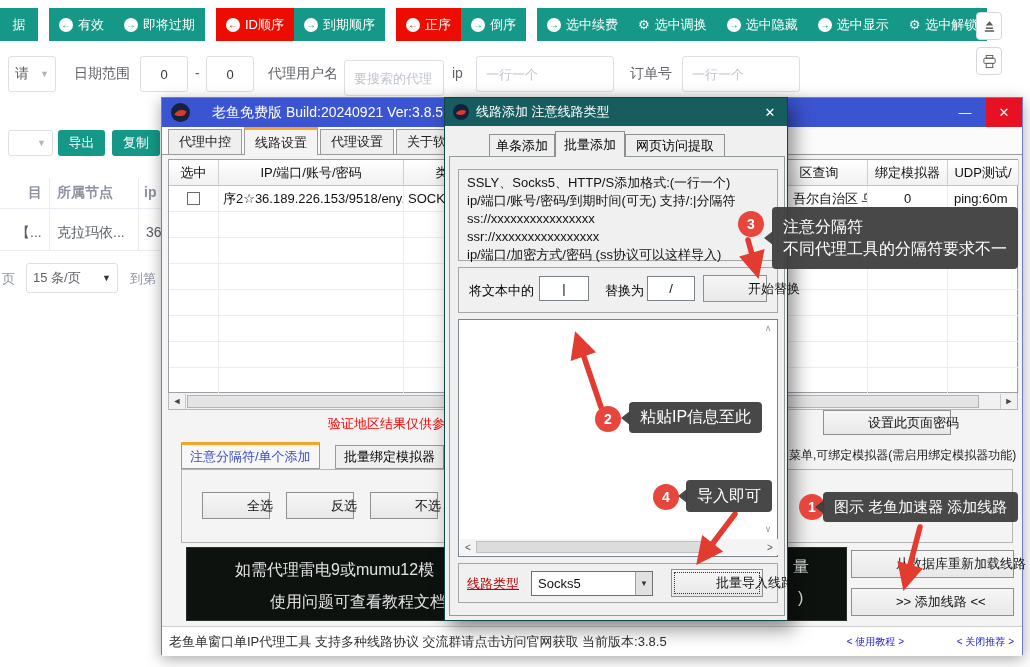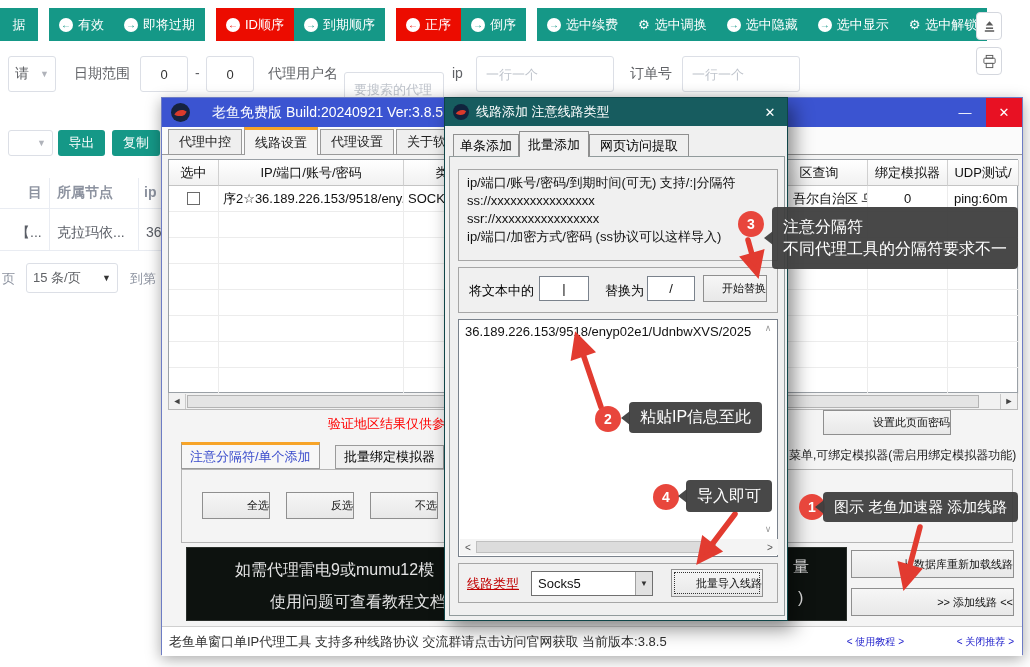--- a/index.html
+++ b/index.html
@@ -50,41 +50,41 @@
   .lv-head .lv-cell{background:linear-gradient(#ffffff,#f1f1f1);border-right:1px solid #d0d0d0;border-bottom:1px solid #c4c4c4;display:flex;align-items:center;justify-content:center;font-size:13px;color:#111;overflow:hidden;white-space:nowrap;}
   .lv-cell{border-right:1px solid #ececec;border-bottom:1px solid #ececec;display:flex;align-items:center;font-size:13px;color:#111;overflow:hidden;white-space:nowrap;padding:0 4px;}
   .lv-center{justify-content:center;}
   .cb{width:13px;height:13px;border:1px solid #6b6b6b;background:#fff;cursor:pointer;}
   .lv-hscroll{position:absolute;left:6px;top:295px;width:850px;height:17px;background:#f1f1f1;border:1px solid #b9b9b9;border-top:none;display:flex;align-items:center;}
   .sc-arrow{width:17px;height:15px;display:flex;align-items:center;justify-content:center;font-size:9px;color:#444;background:#f1f1f1;border-right:1px solid #c9c9c9;cursor:pointer;}
   .sc-arrow.right{border-right:none;border-left:1px solid #c9c9c9;margin-left:auto;}
   .sc-thumb{height:13px;width:792px;background:#e4e4e4;border:1px solid #b3b3b3;margin-left:1px;cursor:pointer;}
 
   .verify-hint{position:absolute;left:166px;top:317px;color:#f00;font-size:13px;white-space:nowrap;}
-  .win-btn{background:linear-gradient(#f6f6f6,#e8e8e8);border:1px solid #8f8f8f;font-size:11px;display:flex;align-items:center;justify-content:flex-end;color:#111;cursor:pointer;white-space:nowrap;}
+  .win-btn{background:linear-gradient(#f6f6f6,#e8e8e8);border:1px solid #8f8f8f;font-size:13px;display:flex;align-items:center;justify-content:flex-start;color:#111;cursor:pointer;white-space:nowrap;padding-left:44px;}
   .bind-hint{position:absolute;left:627px;top:349px;font-size:12px;color:#222;white-space:nowrap;}
 
   .subtab{position:absolute;display:flex;align-items:center;padding:0 8px;font-size:13px;border:1px solid #9a9a9a;background:#efefef;cursor:pointer;white-space:nowrap;}
   .subtab.active{border-top:3px solid var(--orange);background:#f7f7f7;color:#3a4ccc;}
   .groupbox{position:absolute;left:19px;top:371px;width:832px;height:74px;border:1px solid #b5b5b5;}
   .gb-btn{position:absolute;width:68px;height:27px;}
   .frag{position:absolute;font-size:12px;color:#222;white-space:nowrap;}
 
   .banner{position:absolute;left:24px;top:449px;width:661px;height:74px;background:#0d120f;border:1px solid #2a2f2b;overflow:hidden;}
   .banner span{position:absolute;color:#e3e3e3;font-size:16px;white-space:nowrap;}
 
   .statusbar{position:absolute;left:0;top:528px;width:100%;height:30px;background:#fff;border-top:1px solid #cfcfcf;display:flex;align-items:center;font-size:13px;color:#303030;}
   .status-link{position:absolute;color:var(--link);font-size:10px;cursor:pointer;white-space:nowrap;}
 
   
   .dialog{position:absolute;left:444px;top:97px;width:344px;height:524px;background:#f0f0f0;border:1px solid #0f4548;box-shadow:6px 8px 18px rgba(0,0,0,.45);z-index:30;}
   .dlg-titlebar{position:absolute;left:0;top:0;width:100%;height:28px;background:var(--dlg-teal);display:flex;align-items:center;color:#fff;}
   .dlg-title{margin-left:7px;font-size:13px;}
   .dlg-close{position:absolute;right:0;top:0;width:34px;height:28px;display:flex;align-items:center;justify-content:center;color:#fff;font-size:13px;cursor:pointer;}
-  .dlg-tab{position:absolute;display:flex;align-items:center;justify-content:center;font-size:13px;border:1px solid #8f8f8f;border-bottom:none;background:#efefef;cursor:pointer;}
+  .dlg-tab{position:absolute;display:flex;align-items:center;justify-content:center;font-size:13px;border:1px solid #8f8f8f;border-bottom:none;background:#efefef;cursor:pointer;margin-left:36px;}
   .dlg-tab.active{background:#f0f0f0;z-index:2;}
   .dlg-page{position:absolute;left:4px;top:58px;width:336px;height:460px;border:1px solid #919b9c;background:#f0f0f0;}
   .box{position:absolute;border:1px solid #a6a6a6;}
   .fmt-line{font-size:13px;line-height:18px;color:#111;white-space:nowrap;overflow:hidden;}
   .sunken{background:#fff;border:1px solid #7a828c;font-size:13px;color:#111;}
   .dlg-textarea{position:absolute;background:#fff;border:1px solid #7a828c;}
   .ta-text{position:absolute;left:6px;top:4px;font-size:13px;color:#111;white-space:nowrap;width:293px;overflow:hidden;}
   .ta-v{position:absolute;right:1px;width:16px;color:#999;font-size:9px;text-align:center;cursor:pointer;}
   .ta-h{position:absolute;left:1px;bottom:1px;height:16px;width:318px;background:#f4f4f4;display:flex;align-items:center;}
   .ta-harrow{width:16px;text-align:center;color:#555;font-size:10px;cursor:pointer;}
@@ -180,21 +180,21 @@
   <div class="filter-bar">
     <div class="sel-stub f-abs" style="left:8px;top:4px;width:48px;height:36px">
       <span>请</span>
       <span class="caret">▼</span>
     </div>
     <span class="f-abs" style="left:74px;top:13px">日期范围</span>
     <input class="inp f-abs" style="left: 140px; top: 4px; width: 48px; text-align: center;" value="0">
     <span class="f-abs" style="left:195px;top:13px">-</span>
     <input class="inp f-abs" style="left: 206px; top: 4px; width: 48px; text-align: center;" value="0">
     <span class="f-abs" style="left:268px;top:13px">代理用户名</span>
-    <input class="inp f-abs" style="left: 344px; top: 20px; width: 100px; font-family: Liberation Mono, monospace;" placeholder="要搜索的代理">
+    <input class="inp f-abs" style="left: 344px; top: 8px; width: 100px;" placeholder="要搜索的代理">
     <span class="f-abs" style="left:452px;top:13px">ip</span>
     <input class="inp f-abs" style="left: 476px; top: 4px; width: 138px;" placeholder="一行一个">
     <span class="f-abs" style="left:630px;top:13px">订单号</span>
     <input class="inp f-abs" style="left: 682px; top: 4px; width: 118px;" placeholder="一行一个">
   </div>
 
   <div class="sel-stub lp-txt" style="left:8px;top:130px;width:45px;height:26px;justify-content:flex-end">
     <span class="caret">▼</span>
   </div>
   <div class="lp-btn" style="left:58px;top:130px;width:47px">
@@ -414,38 +414,38 @@
       </div>
     <div class="dlg-tab active" style="left:74px;top:33px;width:70px;height:26px">
         <span>批量添加</span>
       </div>
     <div class="dlg-tab" style="left:144px;top:36px;width:100px;height:22px">
         <span>网页访问提取</span>
       </div>
 
     <div class="dlg-page">
       <div class="box" style="left:8px;top:12px;width:320px;height:92px;padding:4px 8px">
+        <div class="fmt-line">SSLY、Socks5、HTTP/S添加格式:(一行一个)</div>
         <div class="fmt-line">ip/端口/账号/密码/到期时间(可无) 支持/:|分隔符</div>
         <div class="fmt-line">ss://xxxxxxxxxxxxxxxx</div>
         <div class="fmt-line">ssr://xxxxxxxxxxxxxxxx</div>
         <div class="fmt-line">ip/端口/加密方式/密码 (ss协议可以这样导入)</div>
       </div>
 
       <div class="box" style="left:8px;top:110px;width:320px;height:46px">
         <span style="position:absolute;left:10px;top:14px;font-size:13px">将文本中的</span>
         <input class="sunken" style="position: absolute; left: 80px; top: 8px; width: 50px; height: 25px; text-align: center;" value="|">
         <span style="position:absolute;left:146px;top:14px;font-size:13px">替换为</span>
         <input class="sunken" style="position: absolute; left: 188px; top: 8px; width: 48px; height: 25px; text-align: center;" value="/">
         <div class="win-btn" style="position:absolute;left:244px;top:7px;width:64px;height:27px">
             <span>开始替换</span>
           </div>
       </div>
 
       <div class="dlg-textarea" style="left:8px;top:162px;width:320px;height:238px">
-        <div class="ta-text">36.189.226.153/9518/enyp02e1/UdnbwXVS/2025</div>
         <div class="ta-v" style="top:3px"><span>∧</span></div>
         <div class="ta-v" style="bottom:22px"><span>∨</span></div>
         <div class="ta-h">
           <div class="ta-harrow"><span>&lt;</span></div>
           <div class="ta-hthumb"></div>
           <div class="ta-harrow" style="margin-left:auto"><span>&gt;</span></div>
         </div>
       </div>
 
       <div class="box" style="left:8px;top:406px;width:320px;height:40px">

